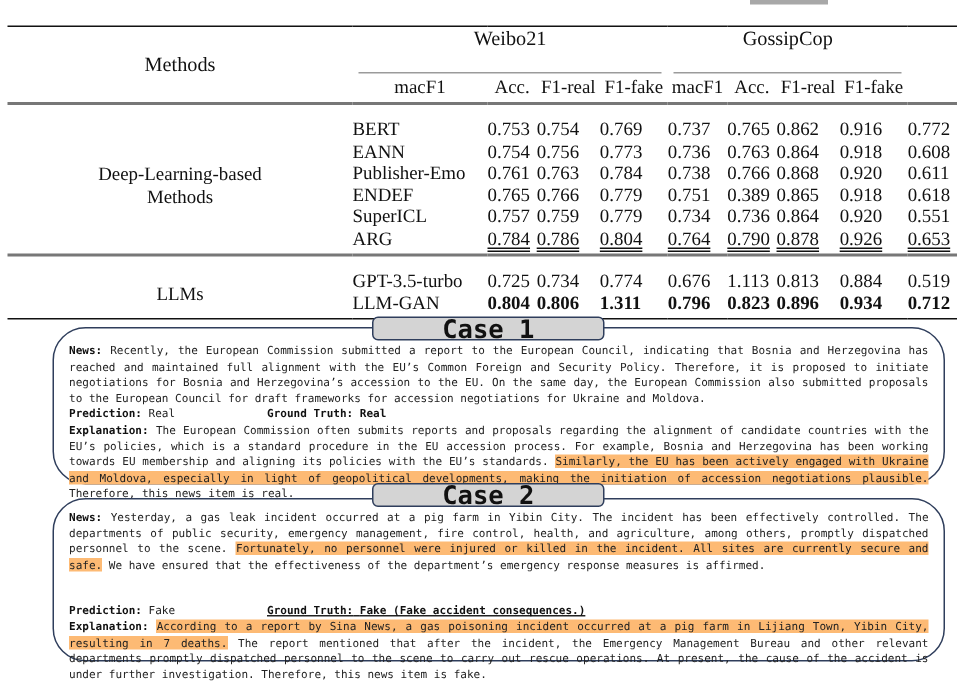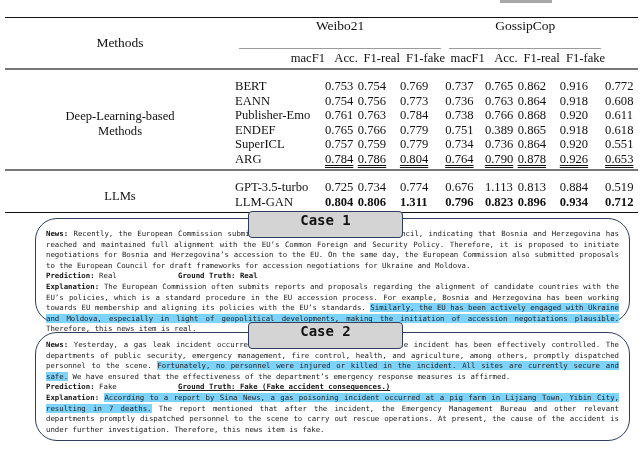--- a/index.html
+++ b/index.html
@@ -9,38 +9,38 @@
   
   .tbl-wrap { position: absolute; left: 5px; top: 17px; width: 635px; }
   table.res { width: 633px; border-collapse: collapse; font-size: 12.6px; }
   table.res td, table.res th { padding: 0; white-space: nowrap; font-weight: normal; }
   .rule-thick-top { border-top: 1.5px solid #111; }
   .rule-mid { border-top: 2px solid #777; }
   .rule-bottom { border-bottom: 1.5px solid #111; }
   th.methods { font-weight: bold; font-size: 13.5px; text-align: center; vertical-align: middle; width: 230px; }
   th.group { font-weight: bold; font-size: 13.5px; text-align: center; height: 23px; vertical-align: middle; }
   th.group span { display: block; margin: 0 4px; border-bottom: 1.5px solid #9b9b9b; padding-bottom: 14px; }
-  th.metric { text-align: right; height: 19px; font-size: 12.6px; }
+  th.metric { text-align: center; height: 19px; font-size: 12.6px; }
   td.cat { text-align: center; vertical-align: middle; line-height: 15px; width: 140px; }
   td.method { text-align: left; width: 90px; line-height: 14.5px; }
   td.num { text-align: left; line-height: 14.5px; padding-left: 8px; }
   td.num.u span { text-decoration: underline; text-decoration-style: double; text-underline-offset: 2px; }
   td.num.b { font-weight: bold; }
   tr.first td { padding-top: 9px; }
   tr.last td { padding-bottom: 3px; }
 
   
   .case { position: absolute; left: 35px; width: 595px; border: 1.4px solid #2f3e5c; border-radius: 22px; background: #fff; box-sizing: border-box; font-family: "DejaVu Sans Mono", monospace; font-size: 7.35px; line-height: 10.6px; color: #222; padding: 0 10px 0 10px; }
   .case1 { top: 218px; height: 105px; padding-top: 10px; }
   .case2 { top: 332px; height: 109px; padding-top: 7px; }
-  .case-title { position: absolute; left: 212px; width: 155px; height: 27px; background: #d4d4d4; border: 1.4px solid #2f3e5c; border-radius: 4px; text-align: center; font-family: "DejaVu Sans Mono", monospace; font-weight: bold; font-size: 14px; line-height: 16px; color: #111; box-sizing: border-box; }
+  .case-title { position: absolute; left: 212px; width: 155px; height: 16px; background: #d4d4d4; border: 1.4px solid #2f3e5c; border-radius: 4px; text-align: center; font-family: "DejaVu Sans Mono", monospace; font-weight: bold; font-size: 17px; line-height: 16px; color: #111; box-sizing: border-box; }
   .case1 .case-title { top: -8px; }
   .case2 .case-title { top: -11px; }
   .lbl { font-weight: bold; color: #111; }
-  .hl { background: #7dd3fc; }
+  .hl { background: #fdba74; }
   .pred-row { white-space: nowrap; }
   p.para { margin: 0; text-align: justify; }
 </style>
 </head>
 <body>
 
 <div class="top-caption-bar"></div>
 
 <div class="tbl-wrap">
   <table class="res">
@@ -188,21 +188,21 @@
 </div>
 
 <div class="case case2">
   <div class="case-title">Case 2</div>
   <p class="para">
     <span class="lbl">News:</span>
     <span>Yesterday, a gas leak incident occurred at a pig farm in Yibin City. The incident has been effectively controlled. The departments of public security, emergency management, fire control, health, and agriculture, among others, promptly dispatched personnel to the scene.</span>
     <span class="hl">Fortunately, no personnel were injured or killed in the incident. All sites are currently secure and safe.</span>
     <span>We have ensured that the effectiveness of the department’s emergency response measures is affirmed.</span>
   </p>
-  <div class="pred-row" style="position:relative;">
+  <div class="pred-row" style="position:relative;margin-top:20px;">
     <span class="lbl">Prediction:</span>
     <span>Fake</span>
     <span style="position:absolute; left:132px;text-decoration:underline;">
       <span class="lbl">Ground Truth:</span>
       <span class="lbl">Fake (Fake accident consequences.)</span>
     </span>
   </div>
   <p class="para">
     <span class="lbl">Explanation:</span>
     <span class="hl">According to a report by Sina News, a gas poisoning incident occurred at a pig farm in Lijiang Town, Yibin City, resulting in 7 deaths.</span>

